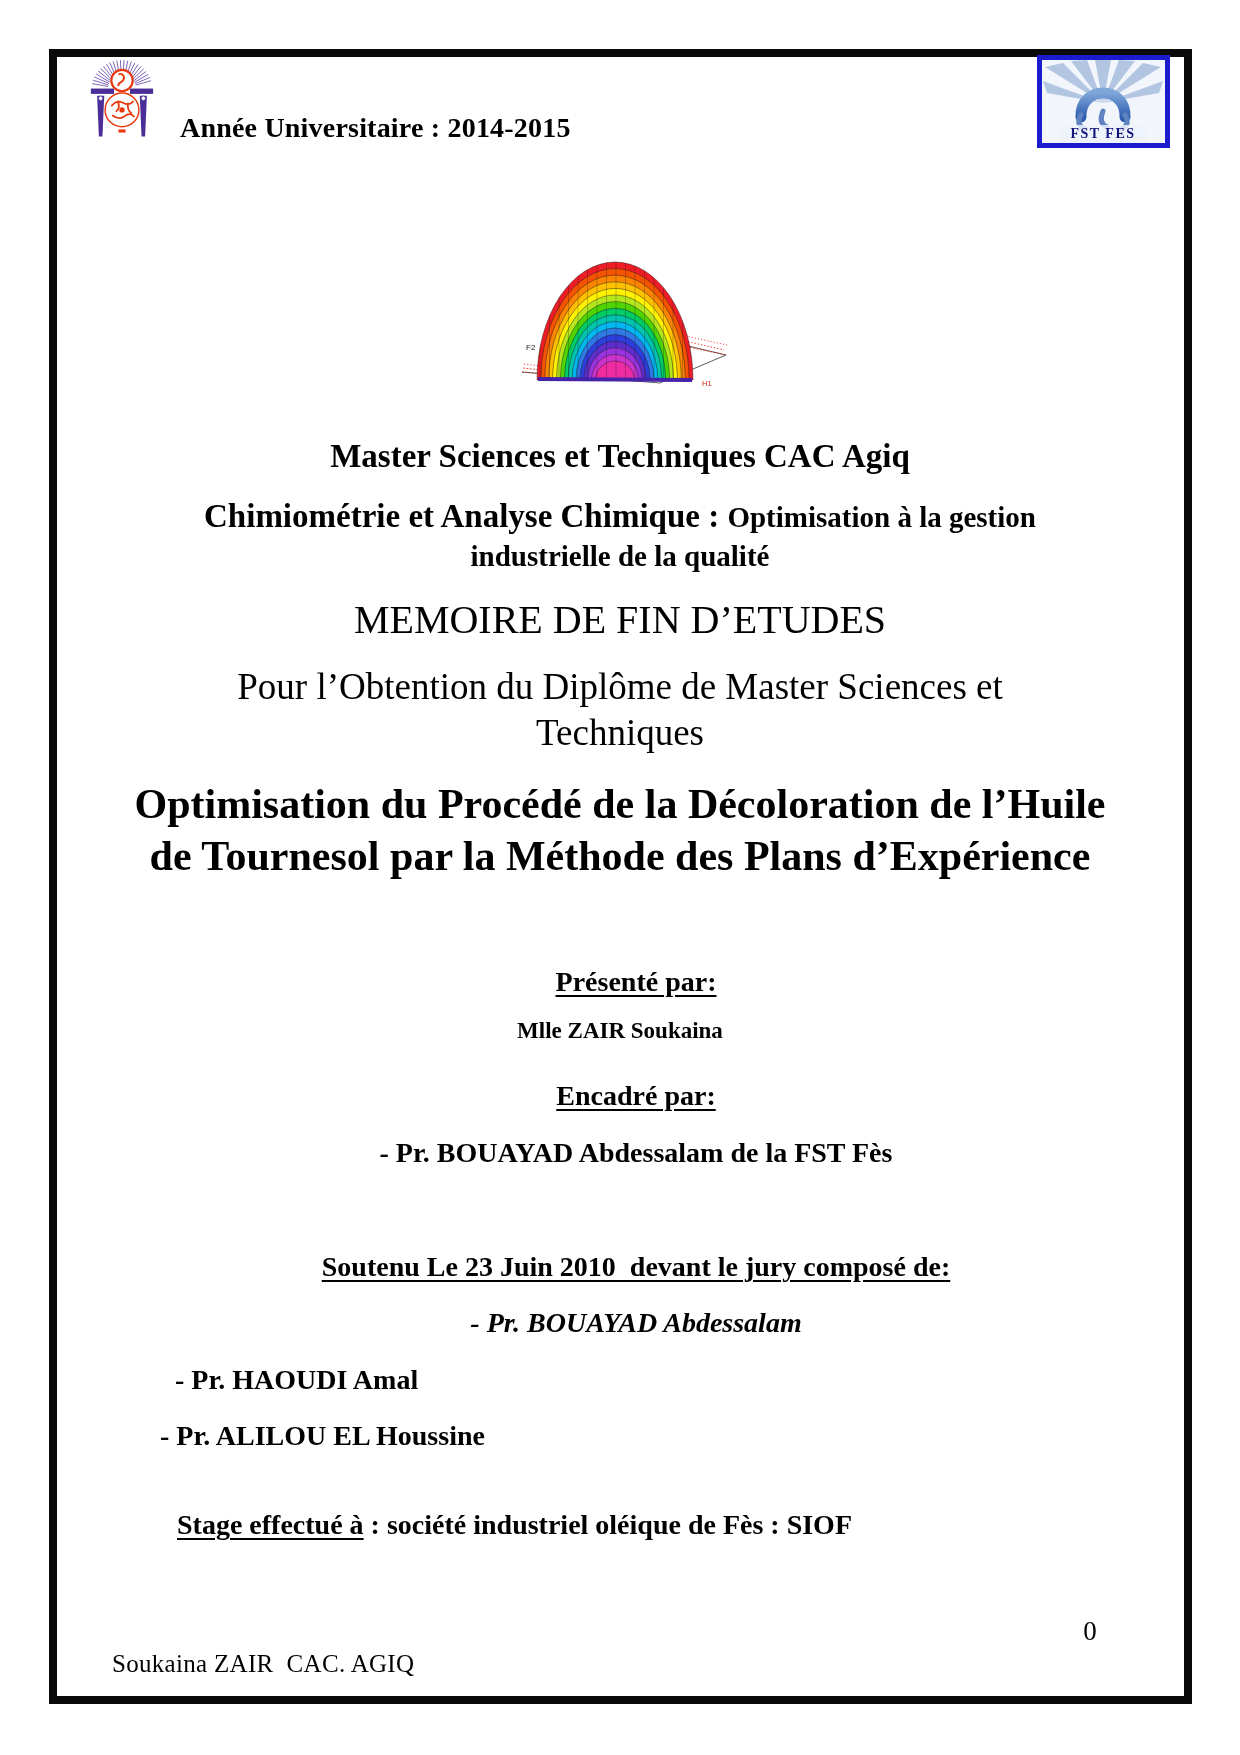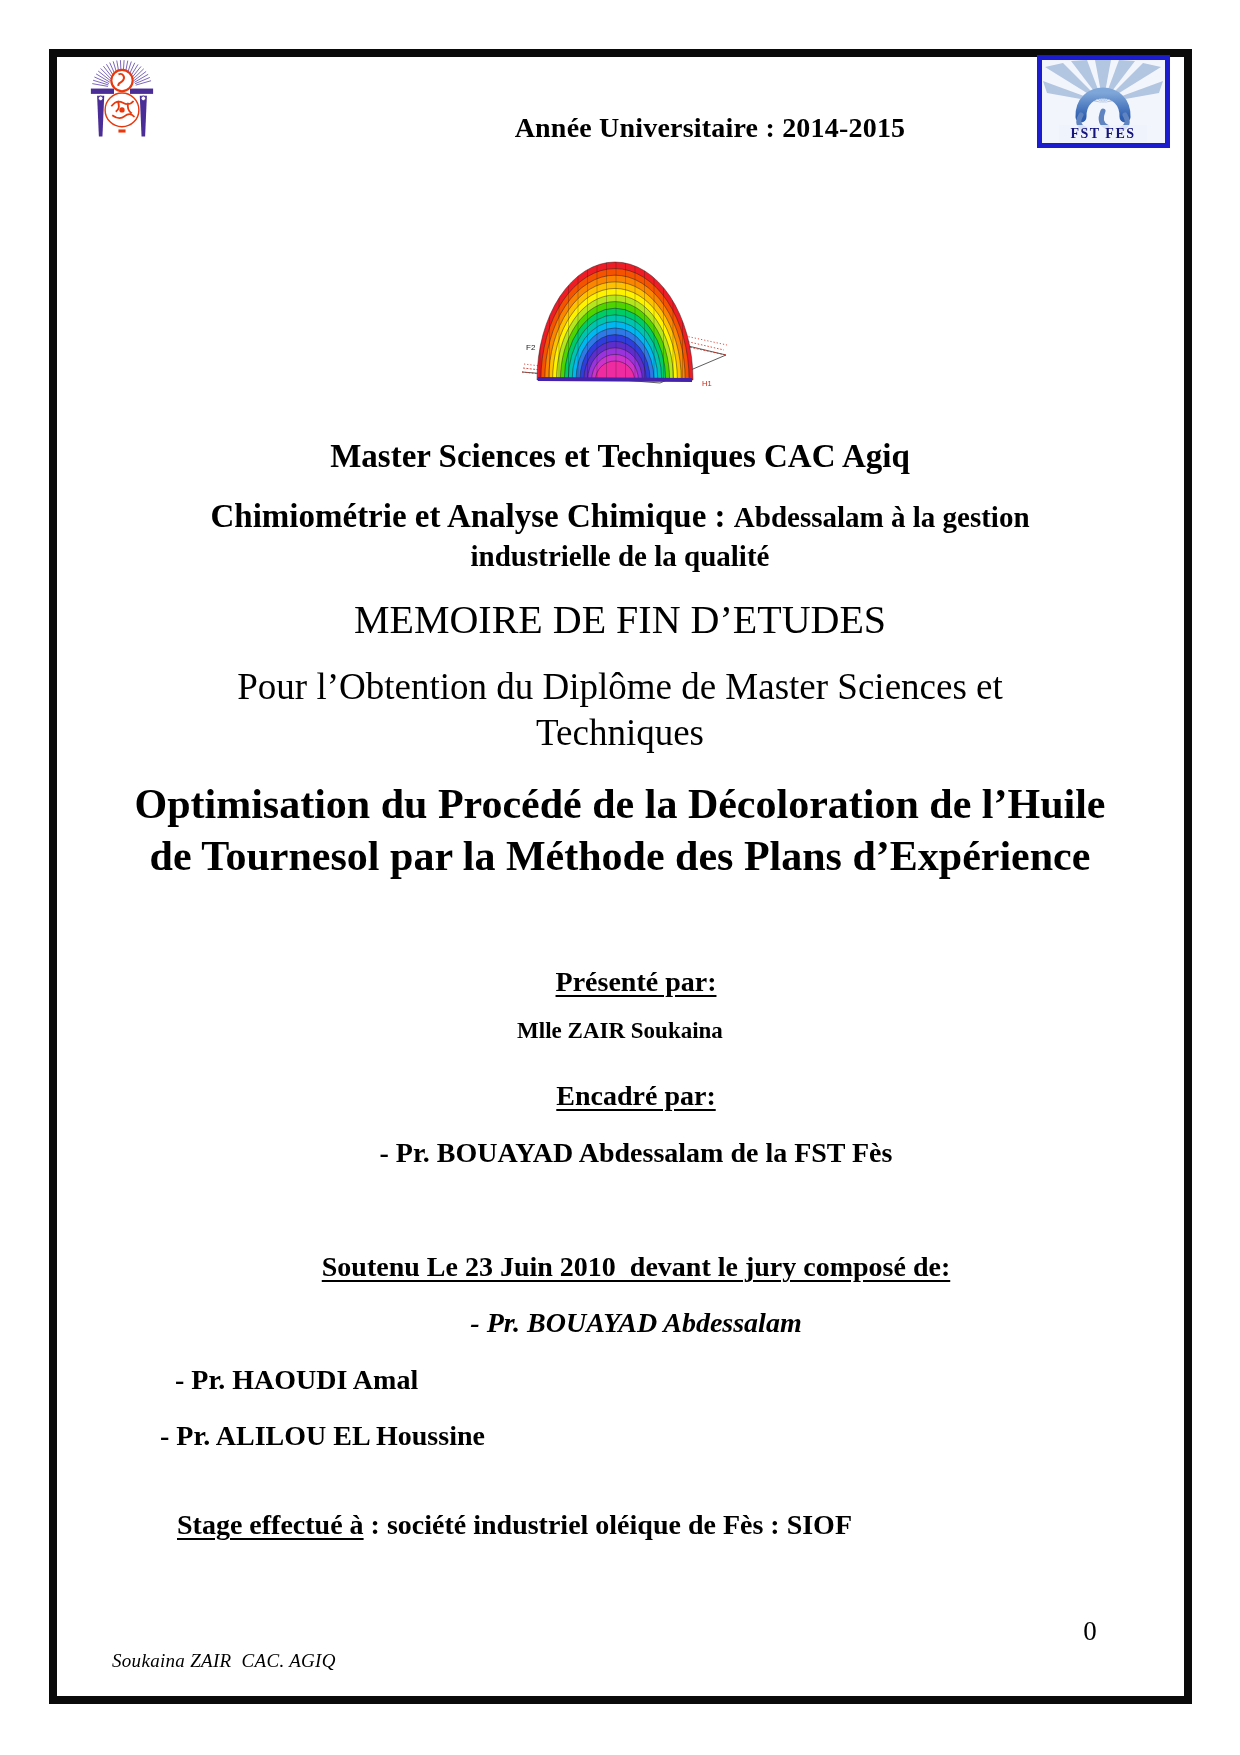--- a/index.html
+++ b/index.html
@@ -10,40 +10,40 @@
   }
   .frame{
     position:absolute;left:49px;top:49px;width:1143px;height:1655px;
     border:8px solid #0a0a0a;box-sizing:border-box;
   }
   .abs{position:absolute;}
   .ctr{left:0;width:1240px;text-align:center;}
   .b{font-weight:bold;}
   .u{text-decoration:underline;text-decoration-thickness:2px;text-underline-offset:4px;}
   .pre{white-space:pre;}
-  .annee{top:112px;left:180px;width:1060px;text-align:center;font-size:28px;font-weight:bold;letter-spacing:.2px;}
+  .annee{top:112px;left:180px;width:1060px;font-size:28px;font-weight:bold;letter-spacing:.2px;}
   .master{top:438px;font-size:33px;}
   .chimio{top:497px;font-size:29px;line-height:39px;}
   .chimio .big{font-size:33px;}
   .memoire{top:596px;font-size:40px;font-weight:normal;}
   .pour{top:664px;font-size:37px;line-height:46px;font-weight:normal;}
   .title{top:778px;font-size:42px;line-height:52px;}
   .line28{font-size:28px;margin-left:16px;}
   .presente{top:966px;}
   .mlle{top:1018px;font-size:23px;}
   .encadre{top:1080px;}
   .enc1{top:1137px;}
   .enc2{top:1194px;}
   .soutenu{top:1251px;}
   .jury1{top:1307px;font-style:italic;}
   .jury2{top:1364px;left:152px;}
   .jury3{top:1420px;left:144px;}
   .stage{top:1477px;left:133px;}
   .pagenum{left:1060px;top:1616px;width:60px;text-align:center;font-size:27px;}
-  .footer{left:112px;top:1650px;font-size:19px;letter-spacing:.3px;font-style:italic;}
+  .footer{left:112px;top:1650px;font-size:25px;letter-spacing:.3px;}
   .logoL{left:82px;top:55px;width:80px;height:92px;}
   .logoR{left:1037px;top:55px;width:133px;height:93px;}
   .plot{left:520px;top:223px;width:212px;height:170px;}
 </style>
 </head>
 <body>
 
 <div class="page">
 
   <div class="frame"></div>
@@ -168,21 +168,21 @@
         <line x1="162.5" y1="28" x2="162.5" y2="158" stroke="#111" stroke-width="0.45" opacity="0.55"></line>
       </g>
     <path d="M18,156 L172,157" stroke="#4422aa" stroke-width="4"></path>
     <text x="6" y="127" font-size="8" fill="#222" font-family="Liberation Sans, sans-serif">F2</text>
     <text x="182" y="163" font-size="7.5" fill="#cc2211" font-family="Liberation Sans, sans-serif">H1</text>
   </svg>
 
   <div class="abs ctr master b">Master Sciences et Techniques CAC Agiq</div>
 
   <div class="abs ctr chimio b">
-    <span class="big">Chimiométrie et Analyse Chimique : </span><span>Abdessalam à la gestion</span><br>
+    <span class="big">Chimiométrie et Analyse Chimique : </span><span>Optimisation à la gestion</span><br>
     <span>industrielle de la qualité</span>
   </div>
 
   <div class="abs ctr memoire">MEMOIRE DE FIN D’ETUDES</div>
 
   <div class="abs ctr pour">
     <span>Pour l’Obtention du Diplôme de Master Sciences et</span><br>
     <span>Techniques</span>
   </div>
 

